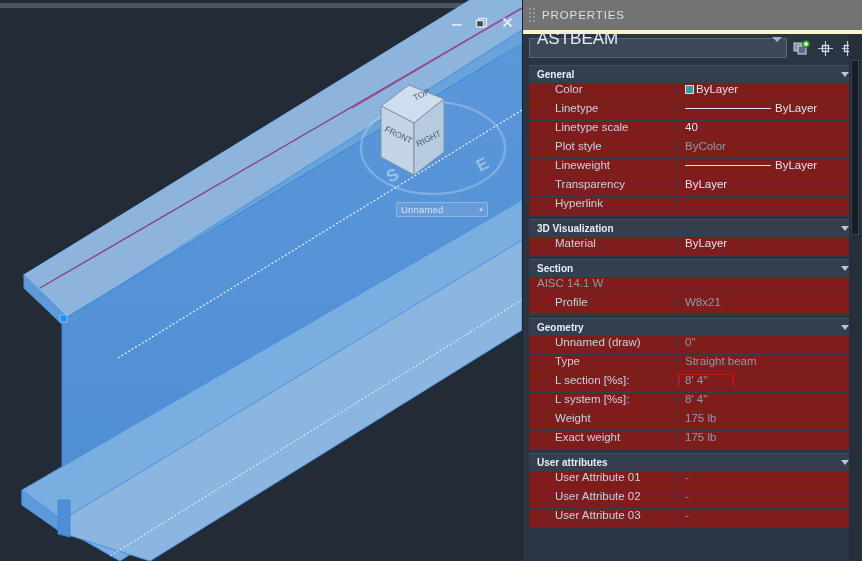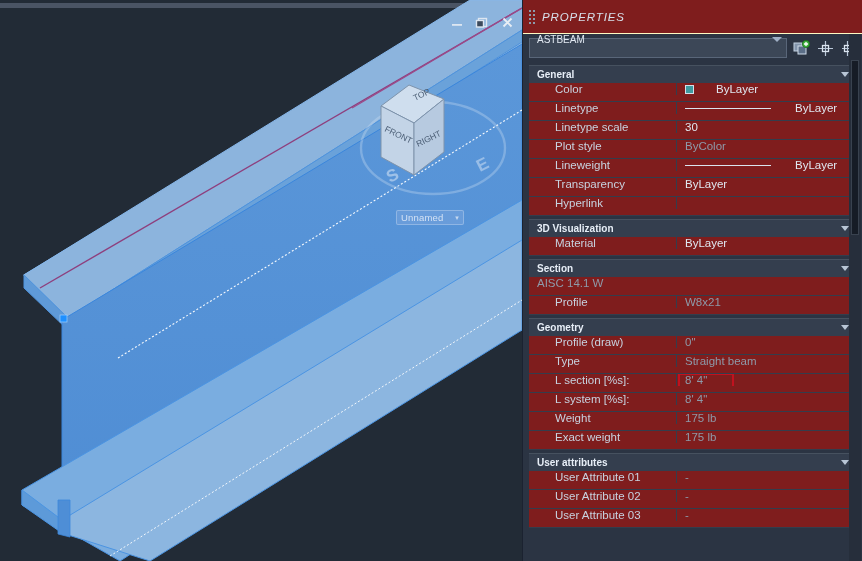--- a/index.html
+++ b/index.html
@@ -38,51 +38,49 @@
     cursor: pointer;
   }
   .win-btn svg { display: block; }
 
   
   #beam { position: absolute; left: 0; top: 0; width: 522px; height: 561px; }
 
   
   #unnamed-label {
     position: absolute; left: 396px; top: 202px;
-    width: 68px; height: 15px;
+    width: 92px; height: 15px;
     background: rgba(150,180,225,0.30);
     border: 1px solid rgba(190,212,240,0.45);
     border-radius: 2px;
     display: flex; align-items: center;
     padding: 0 4px;
     font-size: 9.5px; color: #d4e2f5;
     letter-spacing: .2px;
     cursor: pointer;
     z-index: 30;
-    margin-top: 8px;
   }
   #unnamed-label .caret {
     margin-left: auto; font-size: 7px; color: #c5d8ef;
   }
 
   
   #props {
     position: absolute; left: 522px; top: 0; width: 340px; height: 561px;
     background: #2b3443;
     border-left: 1px solid #1b2230;
     font-size: 11.5px;
     color: #cfd8e3;
     overflow: hidden;
   }
   #props-header {
     height: 34px; display: flex; align-items: center;
     padding-left: 6px;
-    background: #7f1d1d;
-    border-bottom: 1px solid #fef9c3;
-    font-style: italic;
+    background: #737373;
+    border-bottom: 4px solid #fef9c3;
   }
   .grip {
     width: 6px; height: 14px; margin-right: 7px;
     display: grid; grid-template-columns: 2px 2px; gap: 2px;
     align-content: center; justify-content: center;
     cursor: move;
   }
   .grip i { width: 2px; height: 2px; background: #8d9aab; display: block; }
   #props-title {
     font-size: 11.5px; color: #d7e0eb; letter-spacing: .9px;
@@ -92,21 +90,21 @@
   #objrow {
     height: 28px; display: flex; align-items: center;
     padding: 0 4px 0 6px; gap: 6px;
   }
   #obj-select {
     flex: 0 0 258px; height: 19px;
     background: #3c4757;
     border: 1px solid #596679;
     display: flex; align-items: center;
     padding: 0 4px 18px 7px;
-    color: #e2e9f2; font-size: 10px;
+    color: #e2e9f2; font-size: 17px;
     cursor: pointer; position: relative;
   }
   #obj-select .dd-caret {
     margin-left: auto;
     width: 0; height: 0;
     border-left: 5px solid transparent;
     border-right: 5px solid transparent;
     border-top: 5px solid #9fb0c6;
   }
   .tool-icon {
@@ -145,21 +143,21 @@
     flex: 0 0 148px;
     padding-left: 26px;
     display: flex; align-items: center;
     color: #c7d2df;
     border-right: 1px solid #343d4c;
     overflow: hidden; white-space: nowrap;
   }
   .prow .pval {
     flex: 1 1 auto;
     padding-left: 8px;
-    display: flex; align-items: center; gap: 22px;
+    display: flex; align-items: center; gap: 2px;
     color: #dfe7f0;
     overflow: hidden; white-space: nowrap;
     position: relative;
   }
   .prow.readonly .pval { color: #8e9aa9; }
   .swatch {
     width: 9px; height: 9px;
     border: 1px solid #d6dee9;
     display: inline-block; flex: 0 0 9px;
   }
@@ -347,21 +345,21 @@
         <div class="prow">
           <div class="pname">Linetype</div>
           <div class="pval">
             <span class="linesample"></span>
             <span>ByLayer</span>
           </div>
         </div>
         <div class="prow">
           <div class="pname">Linetype scale</div>
           <div class="pval">
-            <span>30</span>
+            <span>40</span>
           </div>
         </div>
         <div class="prow readonly">
           <div class="pname">Plot style</div>
           <div class="pval">
             <span>ByColor</span>
           </div>
         </div>
         <div class="prow">
           <div class="pname">Lineweight</div>
@@ -405,21 +403,21 @@
           <div class="pname">Profile</div>
           <div class="pval">
             <span>W8x21</span>
           </div>
         </div>
         <div class="sec-header">
           <span class="sec-name">Geometry</span>
           <span class="sec-caret"></span>
         </div>
         <div class="prow readonly">
-          <div class="pname">Profile (draw)</div>
+          <div class="pname">Unnamed (draw)</div>
           <div class="pval">
             <span>0"</span>
           </div>
         </div>
         <div class="prow readonly">
           <div class="pname">Type</div>
           <div class="pval">
             <span>Straight beam</span>
           </div>
         </div>

